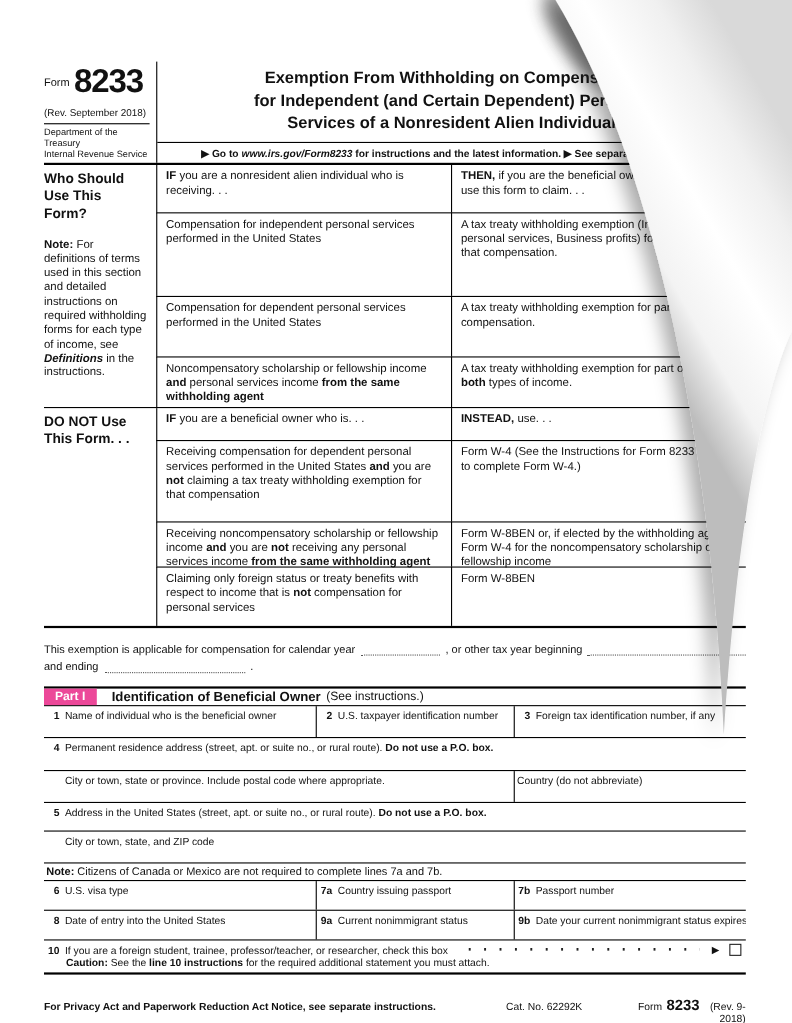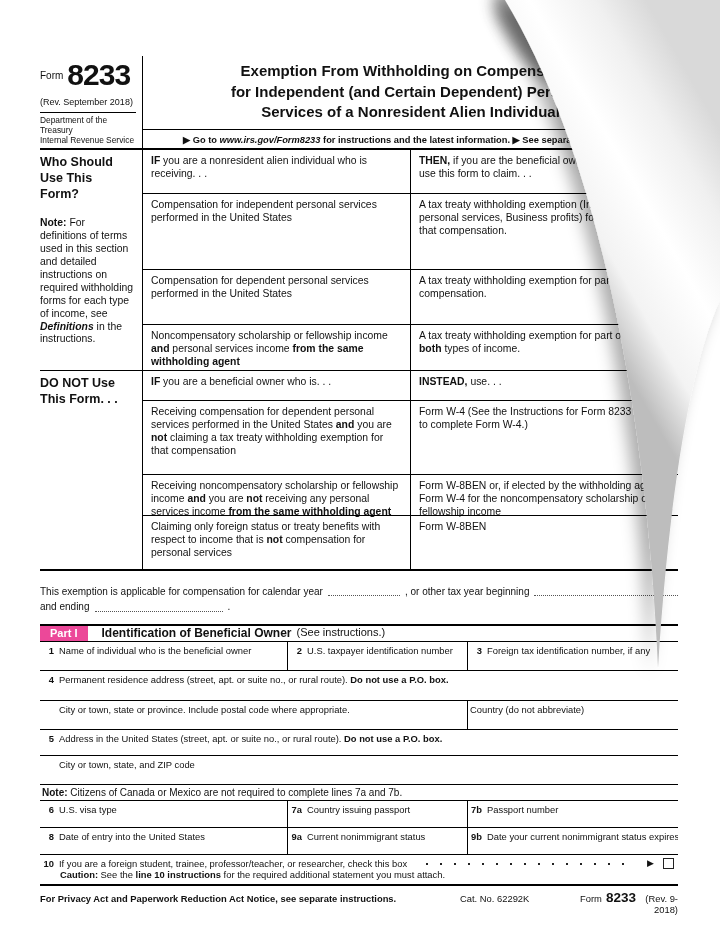--- a/index.html
+++ b/index.html
@@ -38,45 +38,45 @@
   
   .exempt { margin-top: 13px; font-size: 10px; }
   .exline { display: flex; align-items: baseline; gap: 5px; line-height: 1.55; }
   .dots { display: inline-block; border-bottom: 1.6px dotted #555; height: 8px; align-self: flex-end; margin-bottom: 3px; }
   .w72 { width: 72px; } .w128 { width: 128px; }
   .grow { flex: 1; }
 
   
   .part { margin-top: 9px; border-top: 2.5px solid #000; height: 17px; display: flex; align-items: stretch; }
   .part-label { background: #ec4899; color: #fff; font-weight: bold; font-size: 11px; padding: 0 10px; display: flex; align-items: center; }
-  .part-title { display: flex; align-items: flex-start; margin-left: 14px; gap: 5px; }
+  .part-title { display: flex; align-items: center; margin-left: 14px; gap: 5px; }
   .part-head { font-weight: bold; font-size: 12px; }
   .part-sub { font-size: 11px; }
 
   
   .frow { display: flex; border-top: 1px solid #000; }
   .h16 { height: 16px; } .h26 { height: 26px; } .h27 { height: 27px; }
   .h29 { height: 29px; } .h30 { height: 30px; }
   .fcell { padding: 3px 4px 0 2px; font-size: 9.4px; display: flex; gap: 5px; white-space: nowrap; overflow: hidden; line-height: 1.25; }
   .fnum { font-weight: bold; flex: none; min-width: 12px; text-align: right; }
   .c1 { width: 247px; } .c2 { width: 180px; border-left: 1px solid #000; } .c3 { width: 211px; border-left: 1px solid #000; }
   .c1b { width: 427px; } .c2b { width: 211px; border-left: 1px solid #000; }
   .full { width: 638px; }
   .noterow { border-top: 1px solid #000; font-size: 10px; padding: 2px 0 0 2px; }
   .f10wrap { flex-direction: column; gap: 0; white-space: normal; }
-  .f10line { display: flex; gap: 5px; align-items: center; }
+  .f10line { display: flex; gap: 5px; }
   .leader { flex: 1; margin: 0 6px 0 8px; min-width: 30px; height: 8px;
     background-image: radial-gradient(circle, #222 1px, transparent 1.3px);
     background-size: 14px 4px; background-repeat: repeat-x; background-position: 0 70%; }
   .arrow { font-size: 9px; }
   .cb { width: 11px; height: 11px; border: 1.5px solid #222; display: inline-block; margin-left: 4px; flex: none; }
   .caution { margin-left: 18px; }
 
   
-  .flast { border-top: 2px solid #000; display: flex; align-items: baseline; padding-top: 4px; font-size: 9.4px; }
+  .flast { border-top: 2px solid #000; display: flex; align-items: baseline; padding-top: 20px; font-size: 9.4px; }
   .fpriv { font-weight: bold; width: 420px; }
   .fcat { width: 120px; }
   .fform { flex: 1; text-align: right; display: flex; justify-content: flex-end; align-items: baseline; gap: 4px; }
   .fform .num { font-weight: bold; font-size: 13.5px; }
 
   
   .curl { position: absolute; top: 0; left: 0; width: 720px; height: 930px; pointer-events: none; }
 </style>
 </head>
 <body>

